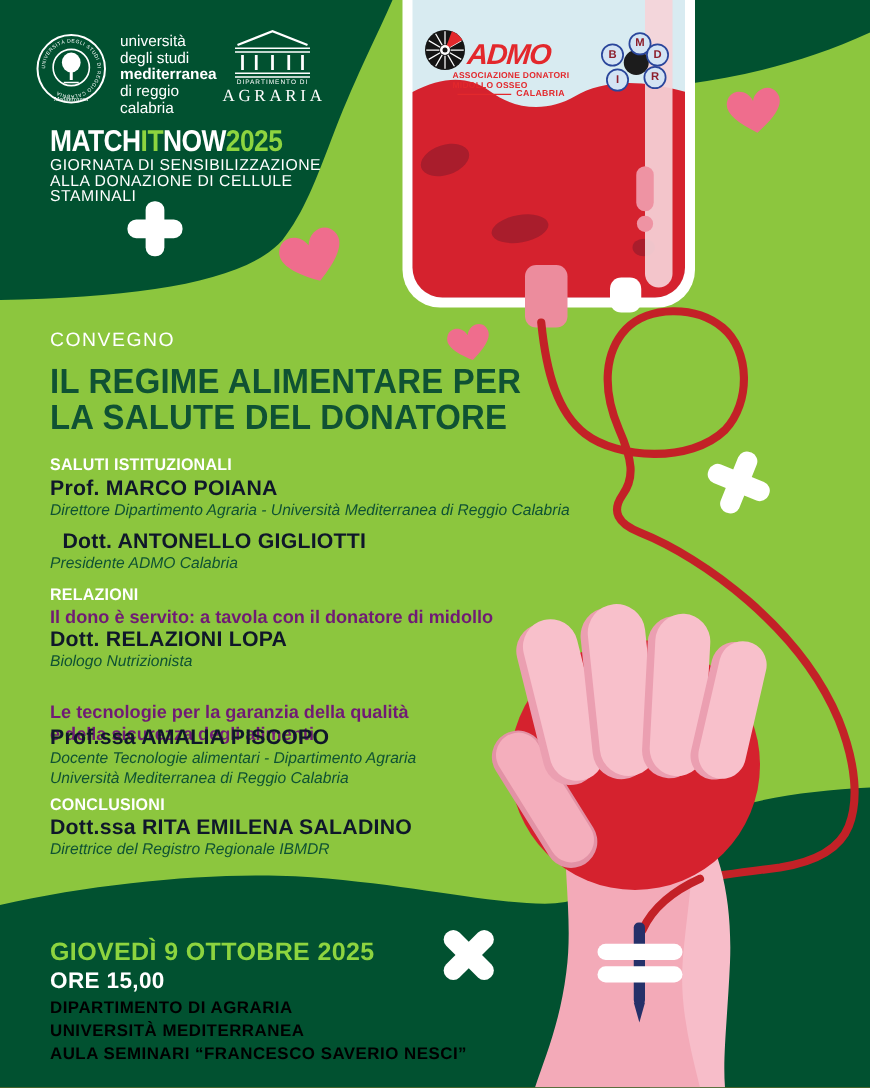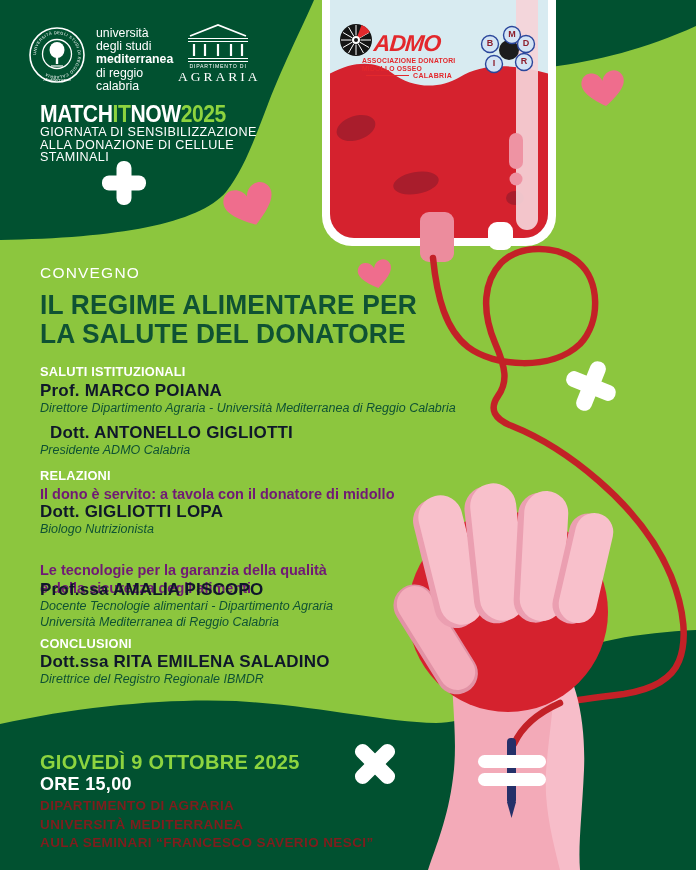--- a/index.html
+++ b/index.html
@@ -38,21 +38,21 @@
   .event-title{left:40px;top:291px;width:460px;color:#0f5233;font-size:28px;line-height:28.5px;font-weight:800;letter-spacing:.2px;transform:scaleX(.94);transform-origin:left top;white-space:nowrap;}
   .sec-h{color:#fff;font-size:13.5px;font-weight:700;letter-spacing:.2px;transform:scaleX(.95);transform-origin:left top;}
   .sp-name{color:#0f172a;font-size:17px;font-weight:800;letter-spacing:.2px;white-space:nowrap;}
   .sp-role{color:#0f5233;font-size:12.5px;font-style:italic;font-weight:500;white-space:pre-line;line-height:15.5px;}
   .talk{color:#701a75;font-size:14.5px;font-weight:800;white-space:pre-line;line-height:18px;}
 
   
   .f-city{left:40px;top:729px;color:#8dd43f;font-size:21px;font-weight:800;letter-spacing:.3px;}
   .f-date{left:40px;top:751px;color:#8dd43f;font-size:20px;font-weight:800;letter-spacing:.3px;}
   .f-time{left:40px;top:774px;color:#fff;font-size:18px;font-weight:600;letter-spacing:.3px;}
-  .f-venue{left:40px;top:797px;color:#7f1d1d;font-size:13.5px;font-weight:600;letter-spacing:.4px;line-height:18.5px;white-space:pre-line;}
+  .f-venue{left:40px;top:797px;color:#000000;font-size:13.5px;font-weight:600;letter-spacing:.4px;line-height:18.5px;white-space:pre-line;}
 </style>
 </head>
 <body>
 
 <div class="poster">
 
   <svg class="bg-art" width="696" height="870" viewBox="0 0 696 870">
     <defs>
       <clipPath id="bagclip">
           <rect x="330" y="-26" width="218" height="264" rx="24"></rect>
@@ -232,21 +232,21 @@
   </div>
 
   <div class="abs txt sec-h" style="left:40px;top:364px;">SALUTI ISTITUZIONALI</div>
   <div class="abs txt sp-name" style="left:40px;top:381px;">Prof. MARCO POIANA</div>
   <div class="abs txt sp-role" style="left:40px;top:401px;">Direttore Dipartimento Agraria - Università Mediterranea di Reggio Calabria</div>
   <div class="abs txt sp-name" style="left:40px;top:423px;margin-left:10px;">Dott. ANTONELLO GIGLIOTTI</div>
   <div class="abs txt sp-role" style="left:40px;top:443px;">Presidente ADMO Calabria</div>
 
   <div class="abs txt sec-h" style="left:40px;top:468px;">RELAZIONI</div>
   <div class="abs txt talk" style="left:40px;top:485px;">Il dono è servito: a tavola con il donatore di midollo</div>
-  <div class="abs txt sp-name" style="left:40px;top:502px;">Dott. GIGLIOTTI LOPA</div>
+  <div class="abs txt sp-name" style="left:40px;top:502px;">Dott. RELAZIONI LOPA</div>
   <div class="abs txt sp-role" style="left:40px;top:522px;">Biologo Nutrizionista</div>
   <div class="abs txt talk" style="left:40px;top:561px;">Le tecnologie per la garanzia della qualità
 e della sicurezza degli alimenti</div>
   <div class="abs txt sp-name" style="left:40px;top:580px;">Prof.ssa AMALIA PISCOPO</div>
   <div class="abs txt sp-role" style="left:40px;top:599px;">Docente Tecnologie alimentari - Dipartimento Agraria
 Università Mediterranea di Reggio Calabria</div>
 
   <div class="abs txt sec-h" style="left:40px;top:636px;">CONCLUSIONI</div>
   <div class="abs txt sp-name" style="left:40px;top:652px;">Dott.ssa RITA EMILENA SALADINO</div>
   <div class="abs txt sp-role" style="left:40px;top:672px;">Direttrice del Registro Regionale IBMDR</div>

